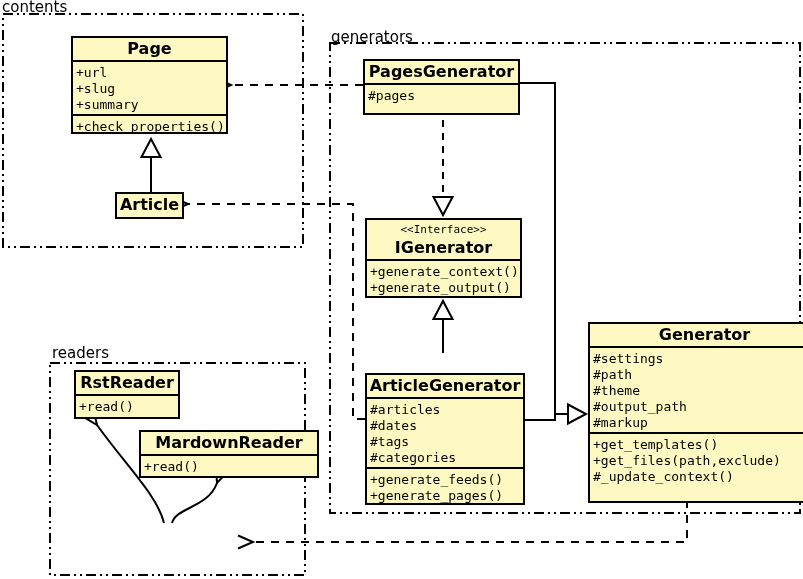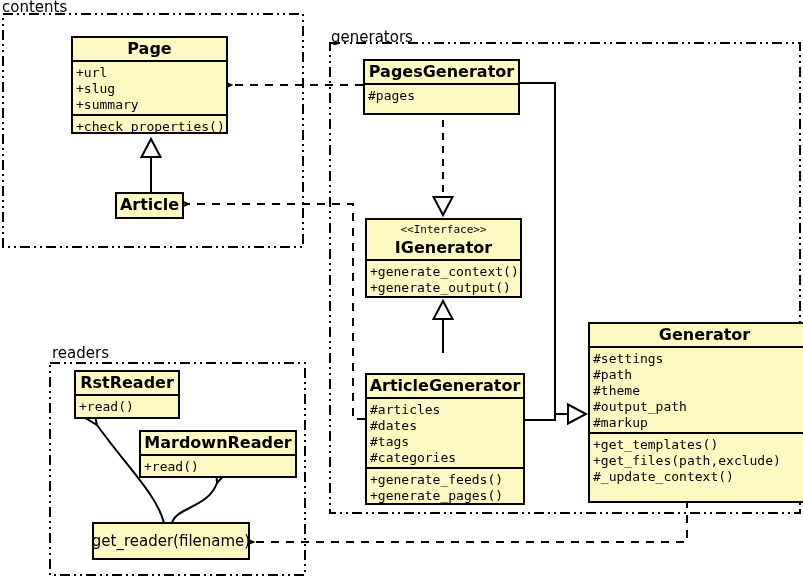--- a/index.html
+++ b/index.html
@@ -123,22 +123,21 @@
     </div>
   </div>
 
   <div class="uml-box" style="left:74px;top:370px;width:106px;height:49px;">
     <div class="uml-title">RstReader</div>
     <div class="uml-comp">
       <div class="uml-row">+read()</div>
     </div>
   </div>
 
-  <div class="uml-box" style="left:139px;top:430px;width:158px;height:48px;">
+  <div class="uml-box" style="left:139px;top:430px;width:180px;height:48px;">
     <div class="uml-title">MardownReader</div>
     <div class="uml-comp">
       <div class="uml-row">+read()</div>
     </div>
   </div>
 
-  <div class="uml-box uml-note" style="left:92px;top:522px;width:158px;height:38px;">get_reader(filename)</div>
 
 </div>
 
 </body></html>

